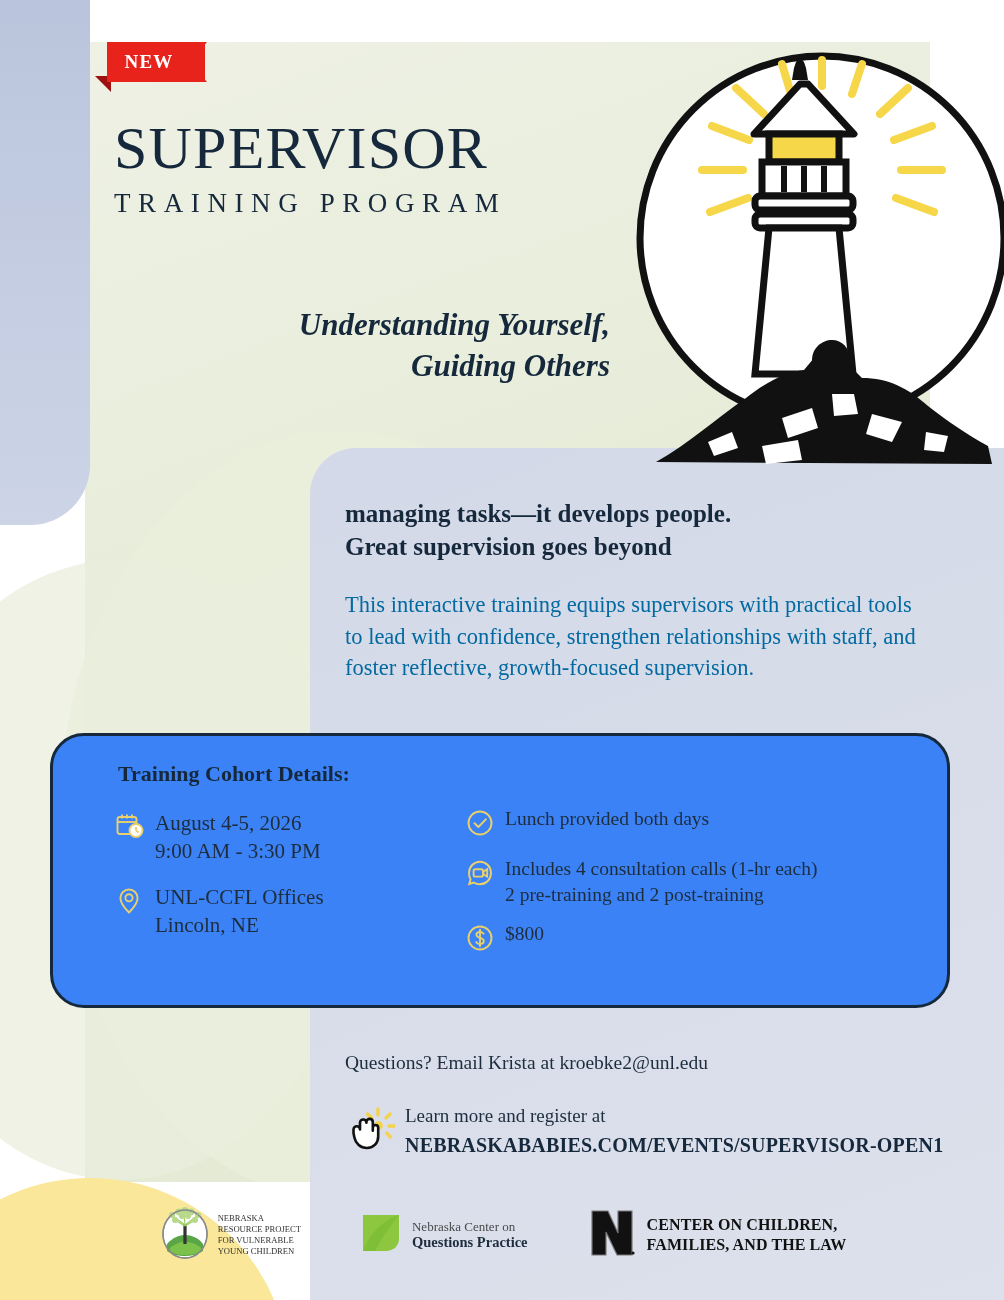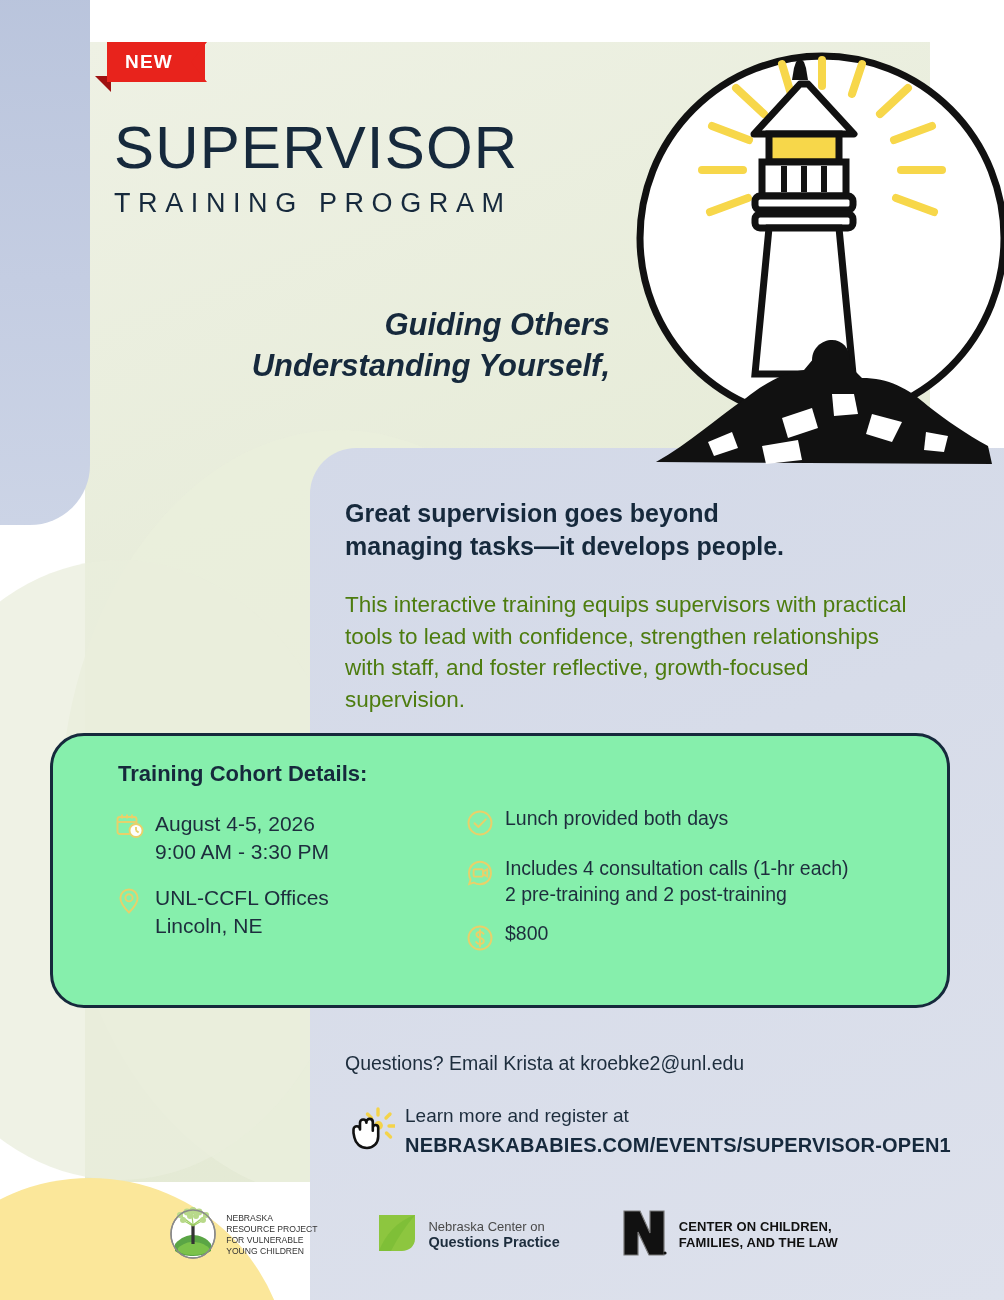--- a/index.html
+++ b/index.html
@@ -2,21 +2,21 @@
 <html><head>
 <meta charset="utf-8">
 <style>
   html,body{margin:0;padding:0;}
   body{
     width:1004px;height:1300px;overflow:hidden;
     font-family:"Liberation Sans",sans-serif;
     background:#ffffff;
     position:relative;
   }
-  .poster{position:absolute;inset:0;overflow:hidden;background:#ffffff;}
+  .poster{position:absolute;inset:0;overflow:hidden;background:#ffffff;font-family:Liberation Serif, serif;}
 
   
   .bg-green{
     position:absolute;left:85px;top:42px;width:845px;height:1140px;
     background:linear-gradient(160deg,#eef1e4 0%,#e7ecd9 45%,#e3e9d3 100%);
   }
   .bg-green-circle{
     position:absolute;left:60px;top:430px;width:560px;height:770px;border-radius:50%;
     background:#eaefdc;opacity:.85;
   }
@@ -74,28 +74,28 @@
 
   
   .lighthouse{position:absolute;left:636px;top:22px;width:370px;height:460px;z-index:4;}
 
   
   .lead{
     position:absolute;left:345px;top:497px;width:560px;z-index:5;color:#16293c;
     font-size:25px;font-weight:bold;line-height:1.32;
   }
   .para{
-    position:absolute;left:345px;top:589px;width:580px;z-index:5;color:#4d7c0f;
+    position:absolute;left:345px;top:589px;width:580px;z-index:5;color:#0369a1;
     font-size:22.5px;font-weight:normal;line-height:1.41;
   }
 
   
   .card{
     position:absolute;left:50px;top:733px;width:900px;height:275px;z-index:6;
-    background:#86efac;border:3px solid #16293c;border-radius:34px;box-sizing:border-box;
+    background:#3b82f6;border:3px solid #16293c;border-radius:34px;box-sizing:border-box;
   }
   .card-title{
     position:absolute;left:65px;top:25px;font-size:22px;font-weight:bold;color:#16293c;
   }
   .col-left{position:absolute;left:62px;top:74px;width:380px;}
   .col-right{position:absolute;left:412px;top:70px;width:470px;}
   .drow{display:flex;align-items:flex-start;margin-bottom:18px;}
   .drow .ic{width:40px;flex:0 0 40px;padding-top:2px;}
   .drow .tx{color:#1d2d3d;font-size:21px;line-height:1.33;}
   .col-right .drow .tx{font-size:19.5px;line-height:1.32;}
@@ -111,21 +111,21 @@
   .r-line1{font-size:19px;color:#1d2d3d;line-height:1.2;}
   .r-line2{font-size:20px;font-weight:bold;color:#16293c;letter-spacing:.2px;line-height:1.3;margin-top:4px;}
 
   
   .footer{position:absolute;left:0;top:1200px;width:1004px;height:70px;z-index:7;
           display:flex;align-items:center;justify-content:center;gap:58px;}
   .logo{display:flex;align-items:center;}
   .nrp-txt{font-size:8.6px;line-height:1.3;color:#333;}
   .ncrp-1{font-size:13px;color:#4a4a4a;line-height:1.1;}
   .ncrp-2{font-size:14.5px;font-weight:bold;color:#1d2d3d;line-height:1.15;}
-  .ccfl-txt{font-size:13px;font-weight:bold;color:#111;line-height:1.25;letter-spacing:.1px;margin-left:9px;}
+  .ccfl-txt{font-size:16px;font-weight:bold;color:#111;line-height:1.25;letter-spacing:.1px;margin-left:9px;}
 </style>
 </head>
 <body>
 
 <div class="poster">
 
   <div class="bg-green"></div>
   <div class="bg-green-circle"></div>
   <div class="bg-green-circle2"></div>
   <div class="bg-white-topleft"></div>
@@ -188,27 +188,27 @@
       <path d="M176 338 C176 326 186 318 196 318 C206 318 214 326 214 338 L214 352 L176 352 Z" fill="#111"></path>
     </svg>
   </div>
 
   <div class="title-block">
     <div class="t-line2">SUPERVISOR</div>
     <div class="t-line3">TRAINING PROGRAM</div>
   </div>
 
   <div class="subtitle">
+    <div>Understanding Yourself,</div>
     <div>Guiding Others</div>
-    <div>Understanding Yourself,</div>
   </div>
 
   <div class="lead">
+    <div>managing tasks—it develops people.</div>
     <div>Great supervision goes beyond</div>
-    <div>managing tasks—it develops people.</div>
   </div>
   <div class="para">This interactive training equips supervisors with practical tools to lead with confidence, strengthen relationships with staff, and foster reflective, growth-focused supervision.</div>
 
   <div class="card">
     <div class="card-title">Training Cohort Details:</div>
 
     <div class="col-left">
 
       <div class="drow">
         <div class="ic">

